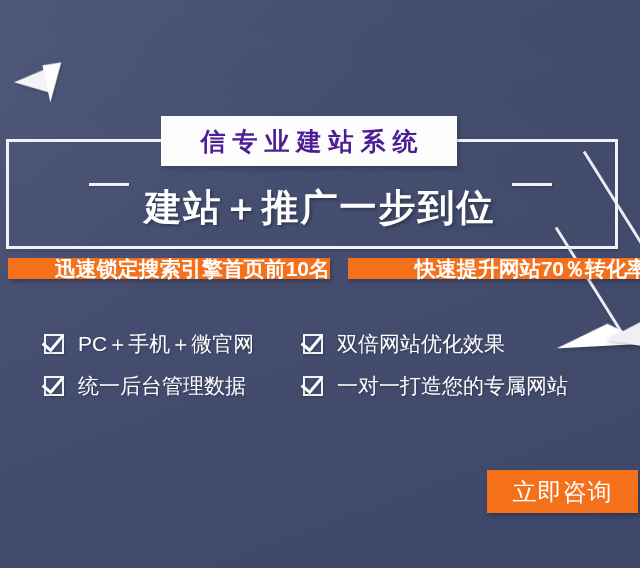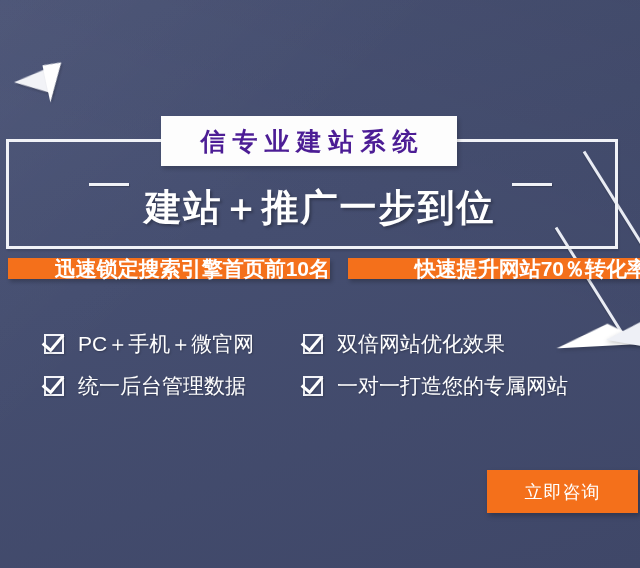--- a/index.html
+++ b/index.html
@@ -201,21 +201,21 @@
     width: 151px; height: 43px;
     background: #f4701b;
     display: flex;
     align-items: center;
     justify-content: center;
     cursor: pointer;
     box-shadow: 2px 3px 5px rgba(0,0,0,0.25);
   }
   .cta-text {
     color: #ffffff;
-    font-size: 18px;
+    font-size: 24px;
     letter-spacing: 1px;
     white-space: nowrap;
   }
 </style>
 </head>
 <body>
 
 <div id="banner">
 
   <div class="deco plane-a"></div>

